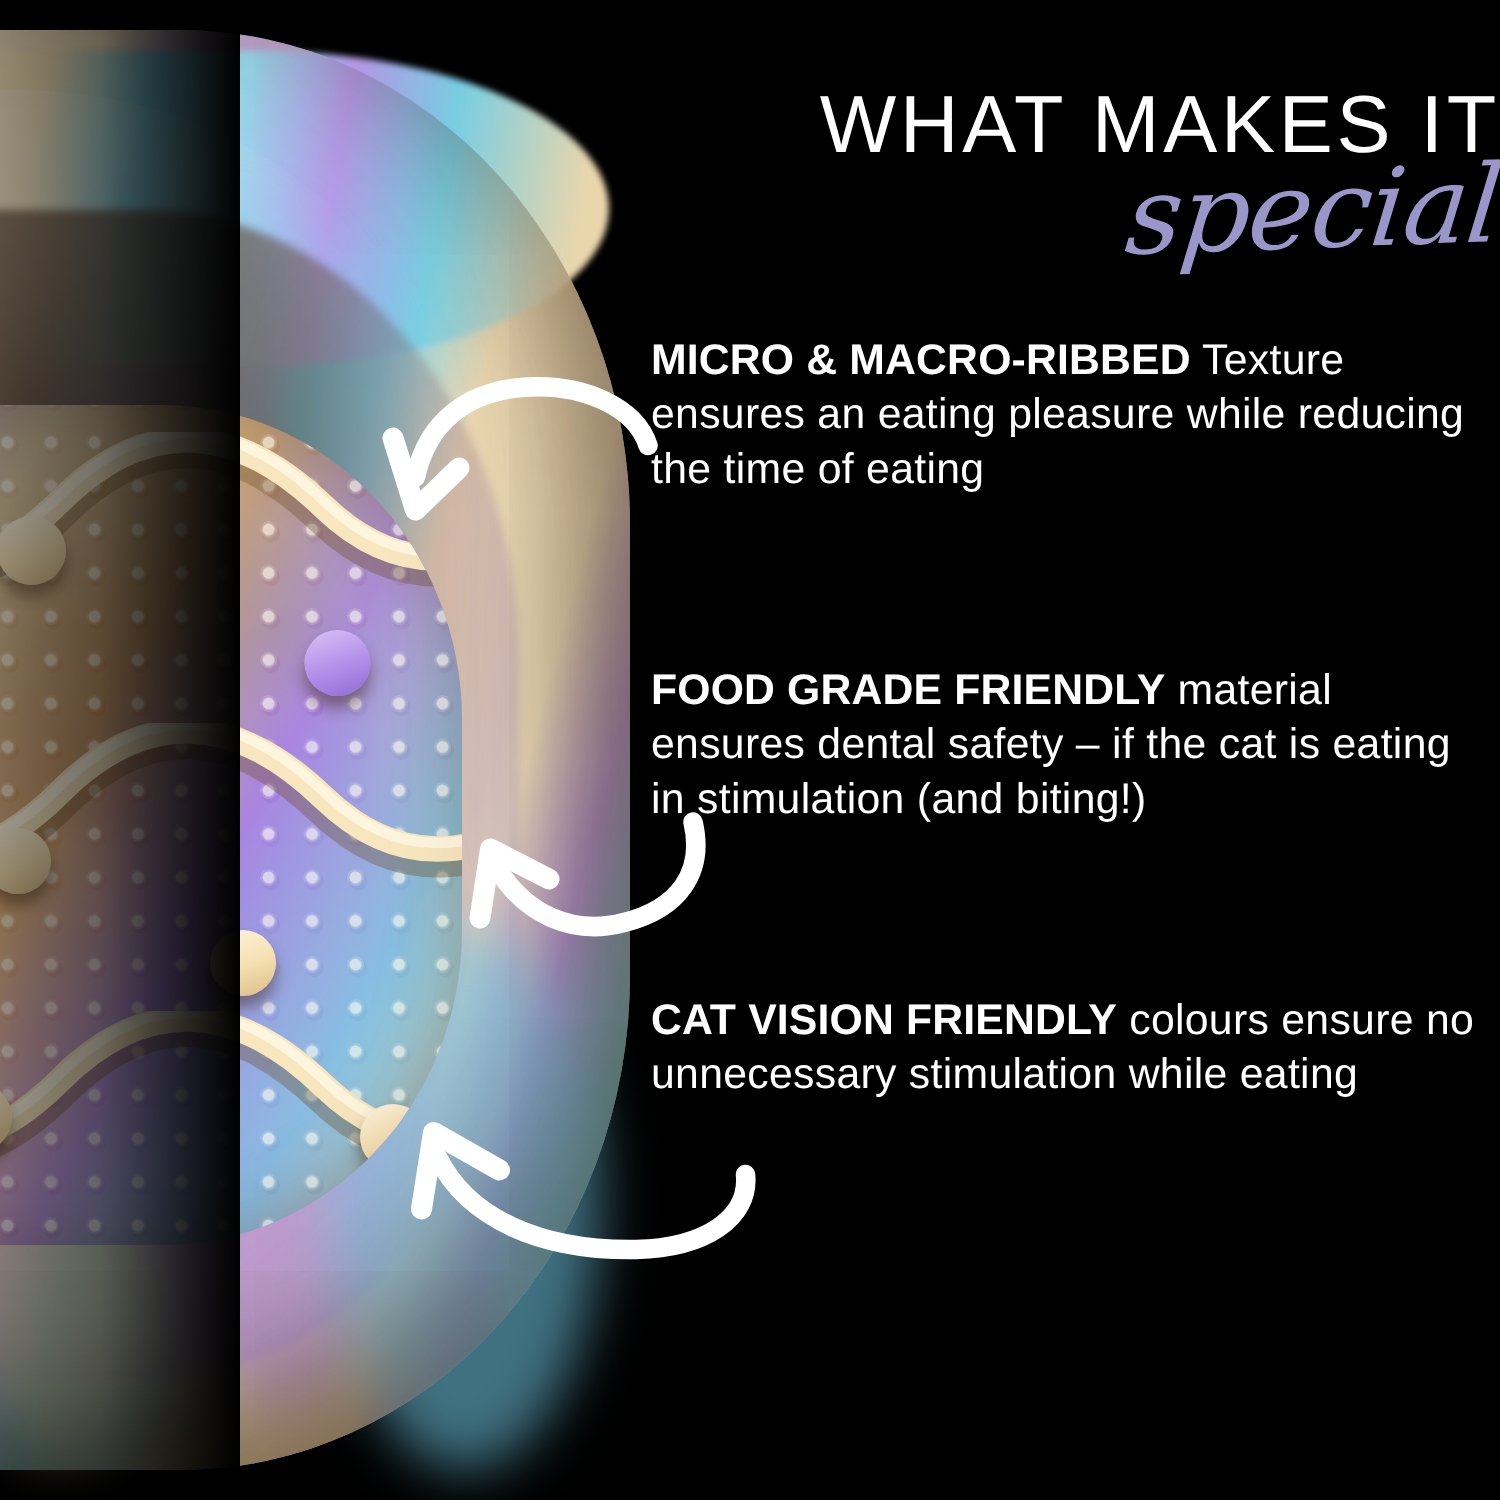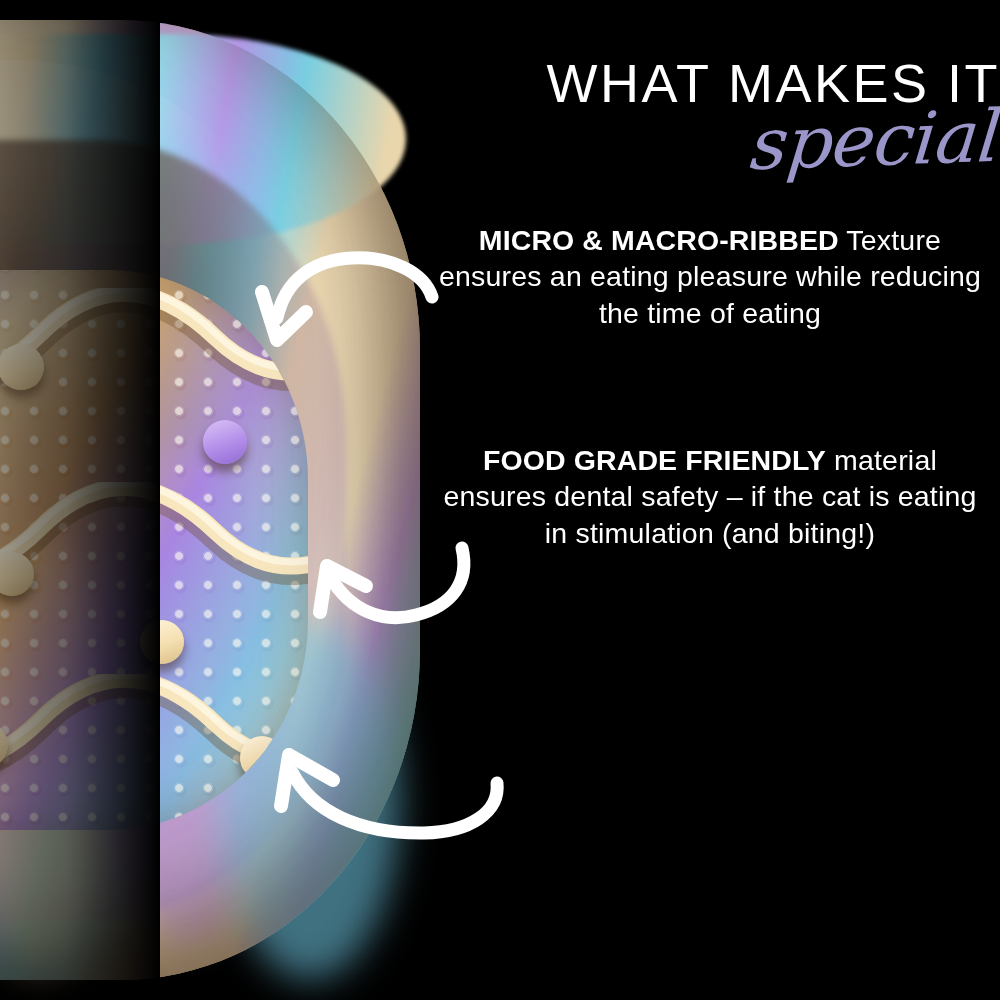--- a/index.html
+++ b/index.html
@@ -137,21 +137,21 @@
     font-weight:400;
     font-size:72px;
     color:#9b96ca;
     line-height:1;
     margin-top:-6px;
     letter-spacing:-1px;
     transform:skewX(-8deg) rotate(-2deg);
     display:inline-block;
   }
 
-  .feature{ position:absolute; width:580px; text-align:center; color:#fff; }
+  .feature{ position:absolute; width:580px; text-align:left; color:#fff; }
   .feature p{
     font-family:"Liberation Sans", sans-serif;
     font-weight:300;
     font-size:28.5px;
     line-height:1.28;
     letter-spacing:.2px;
     color:#ffffff;
     padding:0 14px;
   }
   .feature p b{ font-weight:700; letter-spacing:.1px; }
@@ -242,20 +242,23 @@
     </div>
 
     <div class="feature" id="feature-1">
       <p><b>MICRO &amp; MACRO-RIBBED</b><span> Texture ensures an eating pleasure while reducing the time of eating</span></p>
     </div>
 
     <div class="feature" id="feature-2">
       <p><b>FOOD GRADE FRIENDLY</b><span> material ensures dental safety – if the cat is eating in stimulation (and biting!)</span></p>
     </div>
 
+    <div class="feature" id="feature-3">
+      <p><b>CAT VISION FRIENDLY</b><span> colours ensure no unnecessary stimulation while eating</span></p>
+    </div>
   </div>
 
   <svg class="arrows" viewBox="0 0 1000 1000">
     <g fill="none" stroke="#ffffff" stroke-width="13" stroke-linecap="round" stroke-linejoin="round">
 
       <g>
         <path d="M432 297 C424 272 390 256 352 258 C312 260 285 281 277 318"></path>
         <path d="M262 292 L277 340 L306 312" stroke-width="14"></path>
       </g>
 

